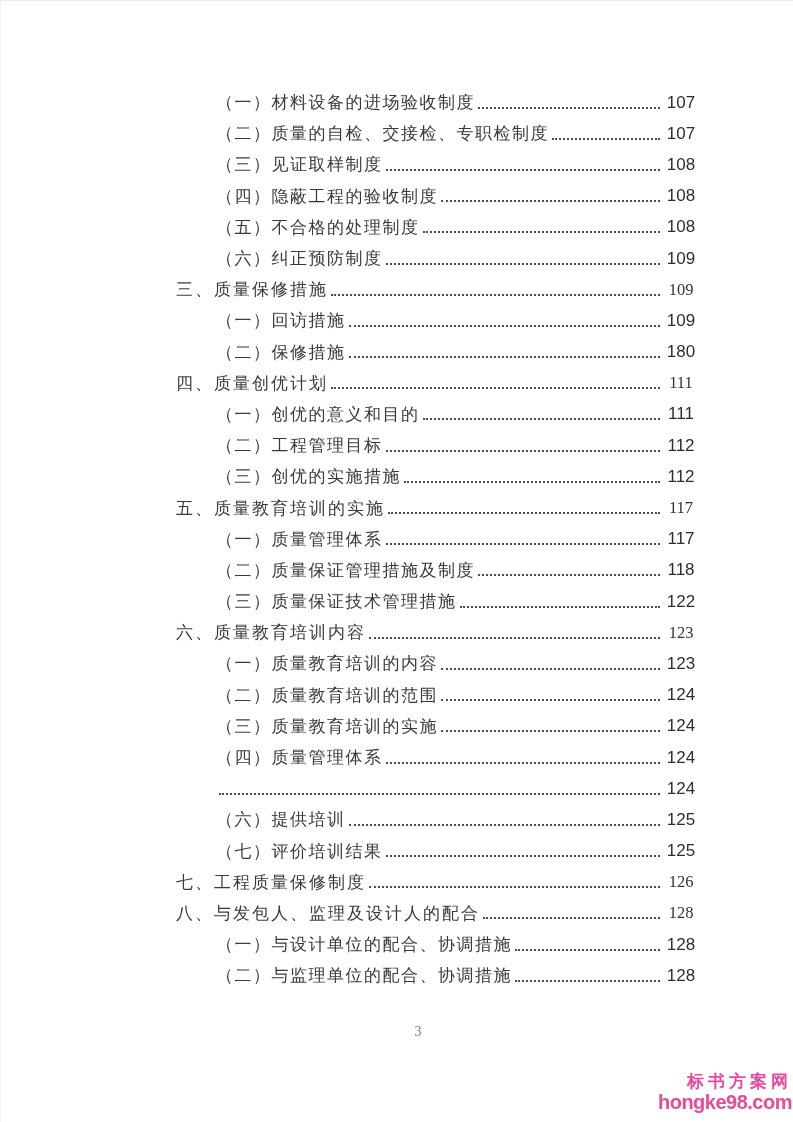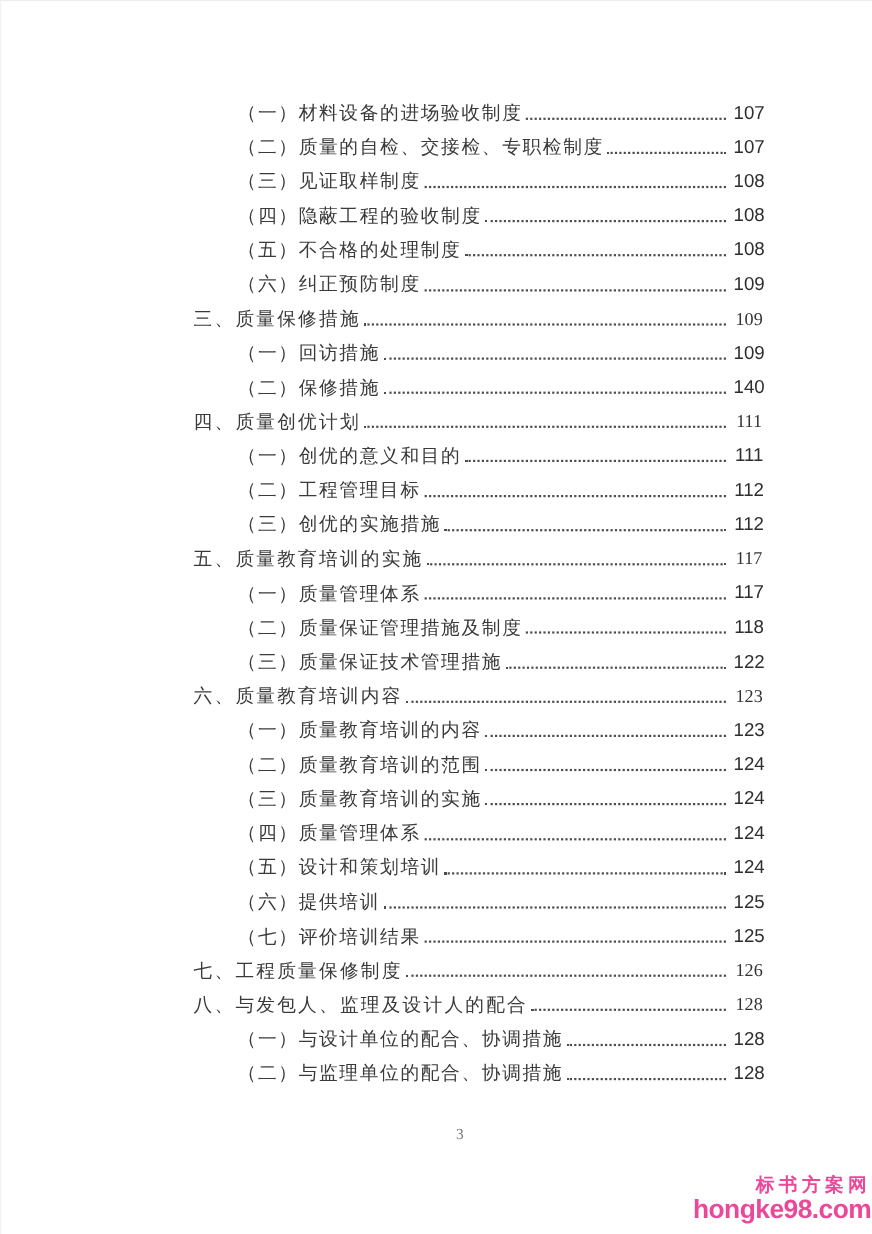--- a/index.html
+++ b/index.html
@@ -79,21 +79,21 @@
     line-height: 1;
   }
   .wm-name {
     font-weight: bold;
     font-size: 17px;
     letter-spacing: 4px;
     margin-bottom: 2px;
   }
   .wm-url {
     font-weight: bold;
-    font-size: 24px;
+    font-size: 20px;
     letter-spacing: -0.5px;
   }
 </style>
 </head>
 <body>
 
 <div class="page">
 
   <div class="toc" id="toc">
     <div class="toc-row level2">
@@ -140,21 +140,21 @@
 
     <div class="toc-row level2">
       <span class="toc-label">（一）回访措施</span>
       <span class="toc-dots"></span>
       <span class="toc-page">109</span>
     </div>
 
     <div class="toc-row level2">
       <span class="toc-label">（二）保修措施</span>
       <span class="toc-dots"></span>
-      <span class="toc-page">140</span>
+      <span class="toc-page">180</span>
     </div>
 
     <div class="toc-row level1">
       <span class="toc-label">四、质量创优计划</span>
       <span class="toc-dots"></span>
       <span class="toc-page">111</span>
     </div>
 
     <div class="toc-row level2">
       <span class="toc-label">（一）创优的意义和目的</span>
@@ -222,21 +222,20 @@
       <span class="toc-page">124</span>
     </div>
 
     <div class="toc-row level2">
       <span class="toc-label">（四）质量管理体系</span>
       <span class="toc-dots"></span>
       <span class="toc-page">124</span>
     </div>
 
     <div class="toc-row level2">
-      <span class="toc-label">（五）设计和策划培训</span>
       <span class="toc-dots"></span>
       <span class="toc-page">124</span>
     </div>
 
     <div class="toc-row level2">
       <span class="toc-label">（六）提供培训</span>
       <span class="toc-dots"></span>
       <span class="toc-page">125</span>
     </div>
 

